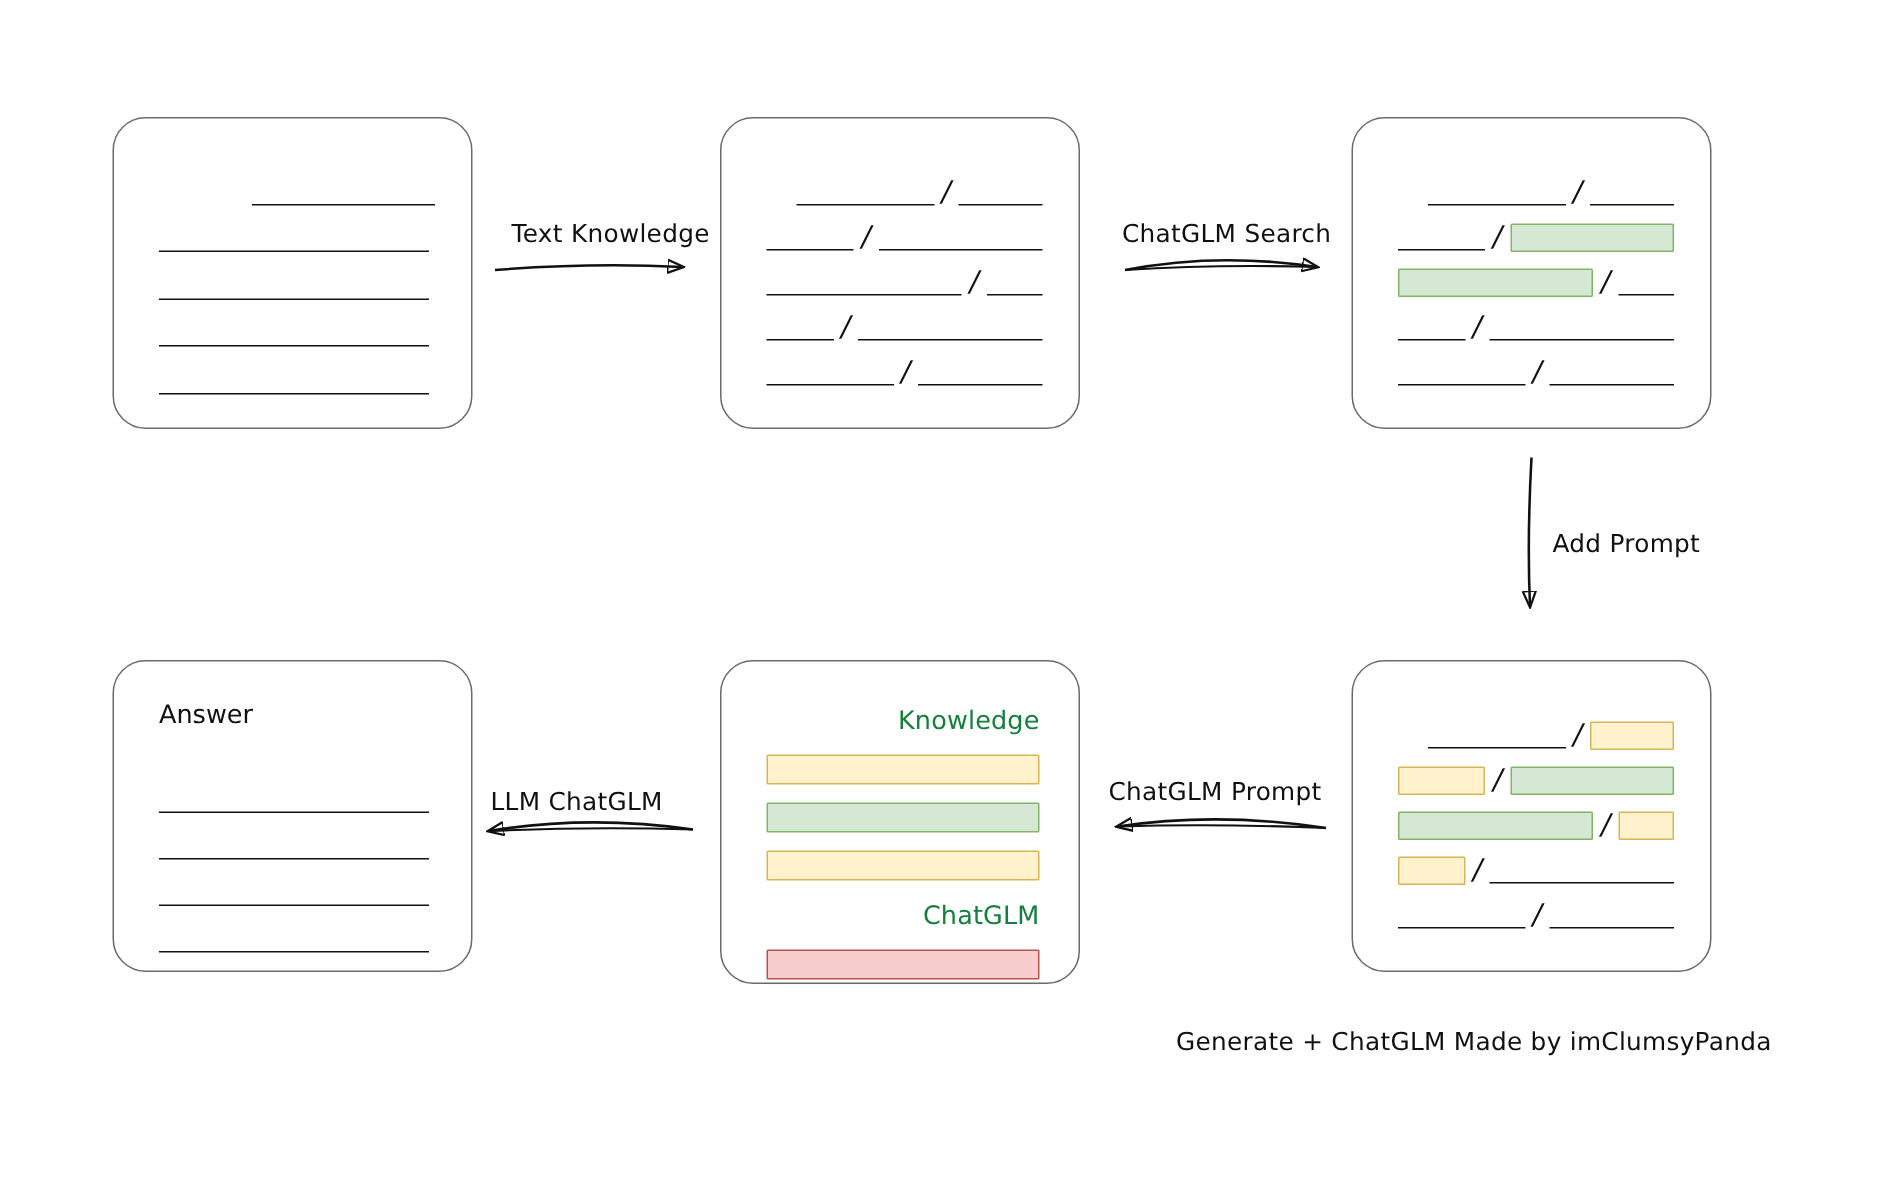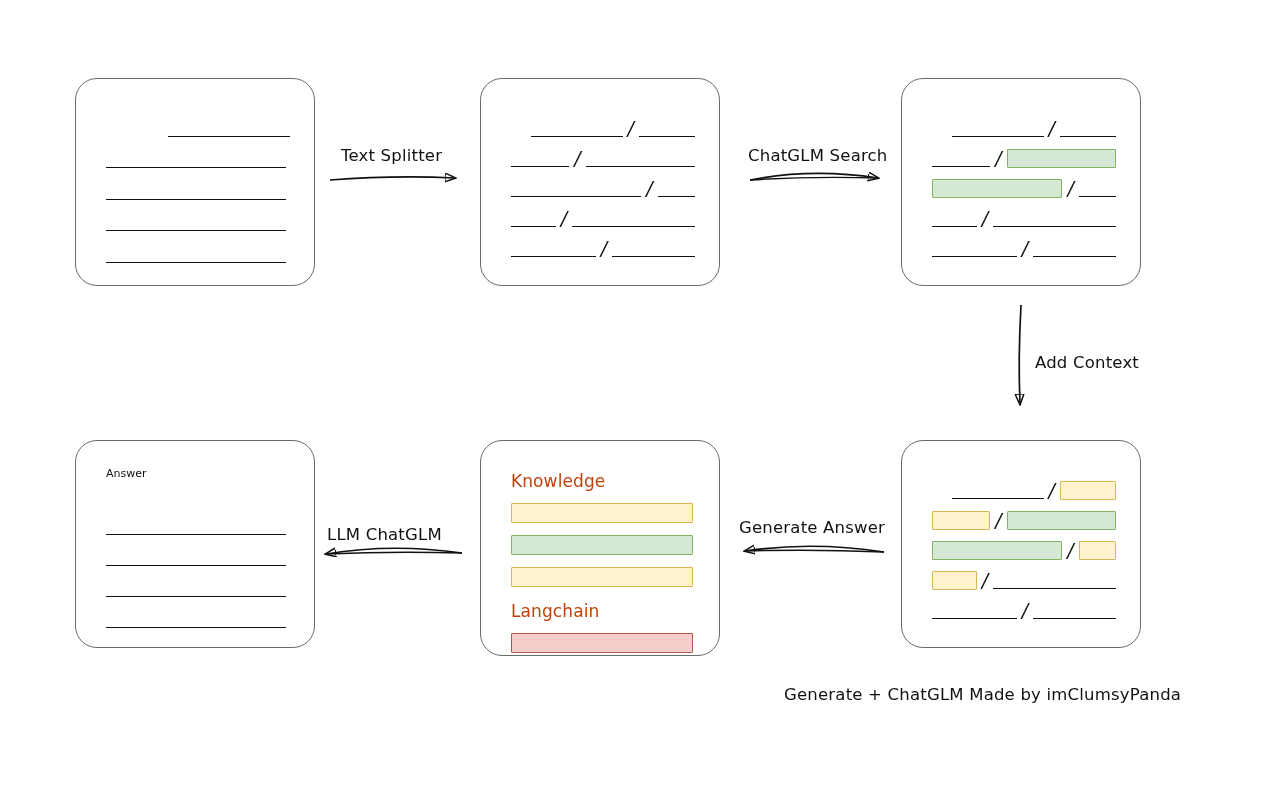--- a/index.html
+++ b/index.html
@@ -94,35 +94,36 @@
 
   
   .prompt-inner {
     padding: 30px 26px 24px 30px;
     display: flex;
     flex-direction: column;
   }
   .section-label {
     font-family: "DejaVu Sans", sans-serif;
     font-size: 17px;
-    color: #c2410c;
+    color: #15803d;
     letter-spacing: .1px;
+    text-align: right;
   }
   .bar {
     height: 20px;
     box-sizing: border-box;
     border-radius: 1px;
   }
   .bar.yellow { background: #fff2cc; border: 1.6px solid #d6b656; }
   .bar.green  { background: #d5e8d4; border: 1.6px solid #82b366; }
   .bar.red    { background: #f8cecc; border: 1.6px solid #b85450; }
 
   .answer-label {
     font-family: "DejaVu Sans", sans-serif;
-    font-size: 11px;
+    font-size: 17px;
     color: #111111;
   }
 
   
   .edge-label {
     position: absolute;
     font-family: "DejaVu Sans", sans-serif;
     font-size: 16.5px;
     color: #111111;
     white-space: nowrap;
@@ -300,21 +301,21 @@
 </div>
 
 <div class="doc-box" style="left:480px; top:440px; width:240px; height:216px;">
   <div class="box-inner prompt-inner">
     <div class="section-label" style="margin-bottom:12px;">Knowledge</div>
     <div id="knowledge-bars">
         <div class="bar yellow" style="width: 100%; margin-bottom: 12px;"></div>
         <div class="bar green" style="width: 100%; margin-bottom: 12px;"></div>
         <div class="bar yellow" style="width: 100%;"></div>
       </div>
-    <div class="section-label" style="margin-top:14px; margin-bottom:12px;">Langchain</div>
+    <div class="section-label" style="margin-top:14px; margin-bottom:12px;">ChatGLM</div>
     <div id="question-bars">
         <div class="bar red" style="width: 100%;"></div>
       </div>
   </div>
 </div>
 
 <div class="doc-box" style="left:75px; top:440px; width:240px; height:208px;">
   <div class="box-inner">
     <div class="answer-label" style="margin-bottom:24px;">Answer</div>
     <div id="answer-rows">
@@ -327,23 +328,23 @@
         <div style="display: flex; height: 31px; align-items: flex-end;">
           <div class="rowline" style="width: 180px;"></div>
         </div>
         <div style="display: flex; height: 31px; align-items: flex-end;">
           <div class="rowline" style="width: 180px;"></div>
         </div>
       </div>
   </div>
 </div>
 
-<div class="edge-label" style="left:341px; top:146px;">Text Splitter</div>
+<div class="edge-label" style="left:341px; top:146px;">Text Knowledge</div>
 
 <div class="edge-label" style="left:748px; top:146px;">ChatGLM Search</div>
 
-<div class="edge-label" style="left:1035px; top:353px;">Add Context</div>
-
-<div class="edge-label" style="left:739px; top:518px;">Generate Answer</div>
+<div class="edge-label" style="left:1035px; top:353px;">Add Prompt</div>
+
+<div class="edge-label" style="left:739px; top:518px;">ChatGLM Prompt</div>
 
 <div class="edge-label" style="left:327px; top:525px;">LLM ChatGLM</div>
 
 <div class="caption" style="left:784px; top:685px;">Generate + ChatGLM Made by imClumsyPanda</div>
 
 </body></html>

